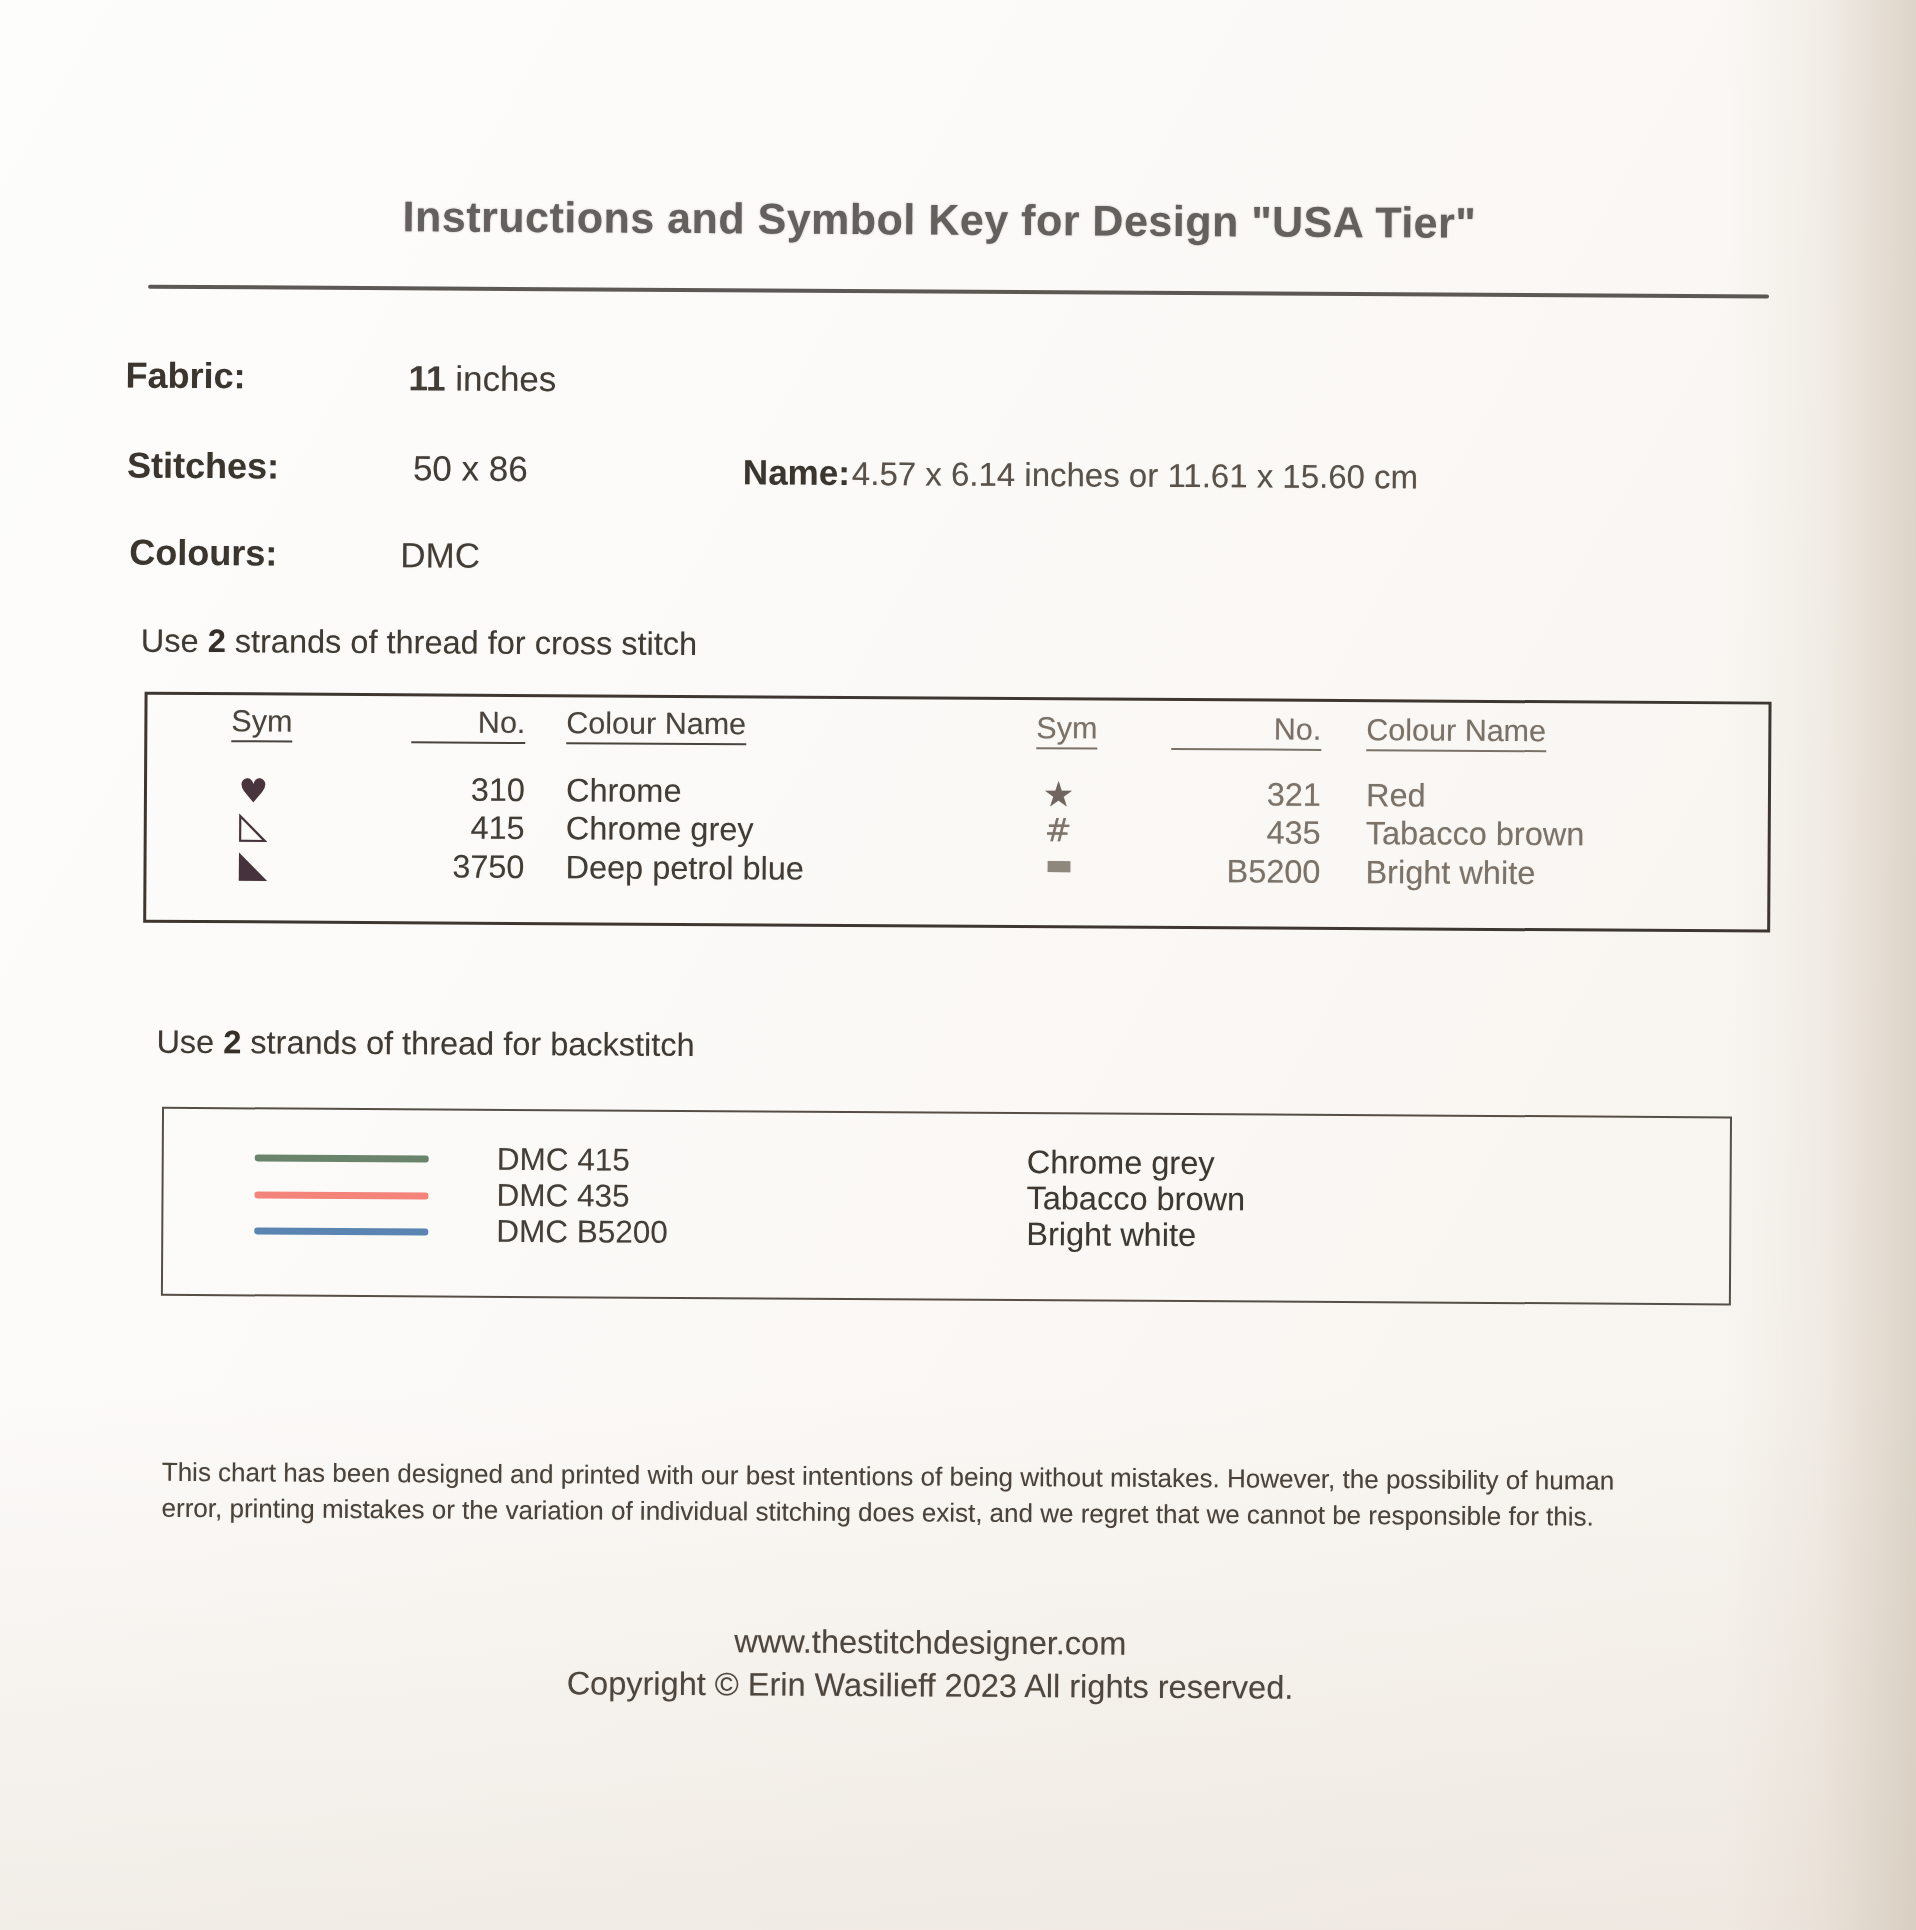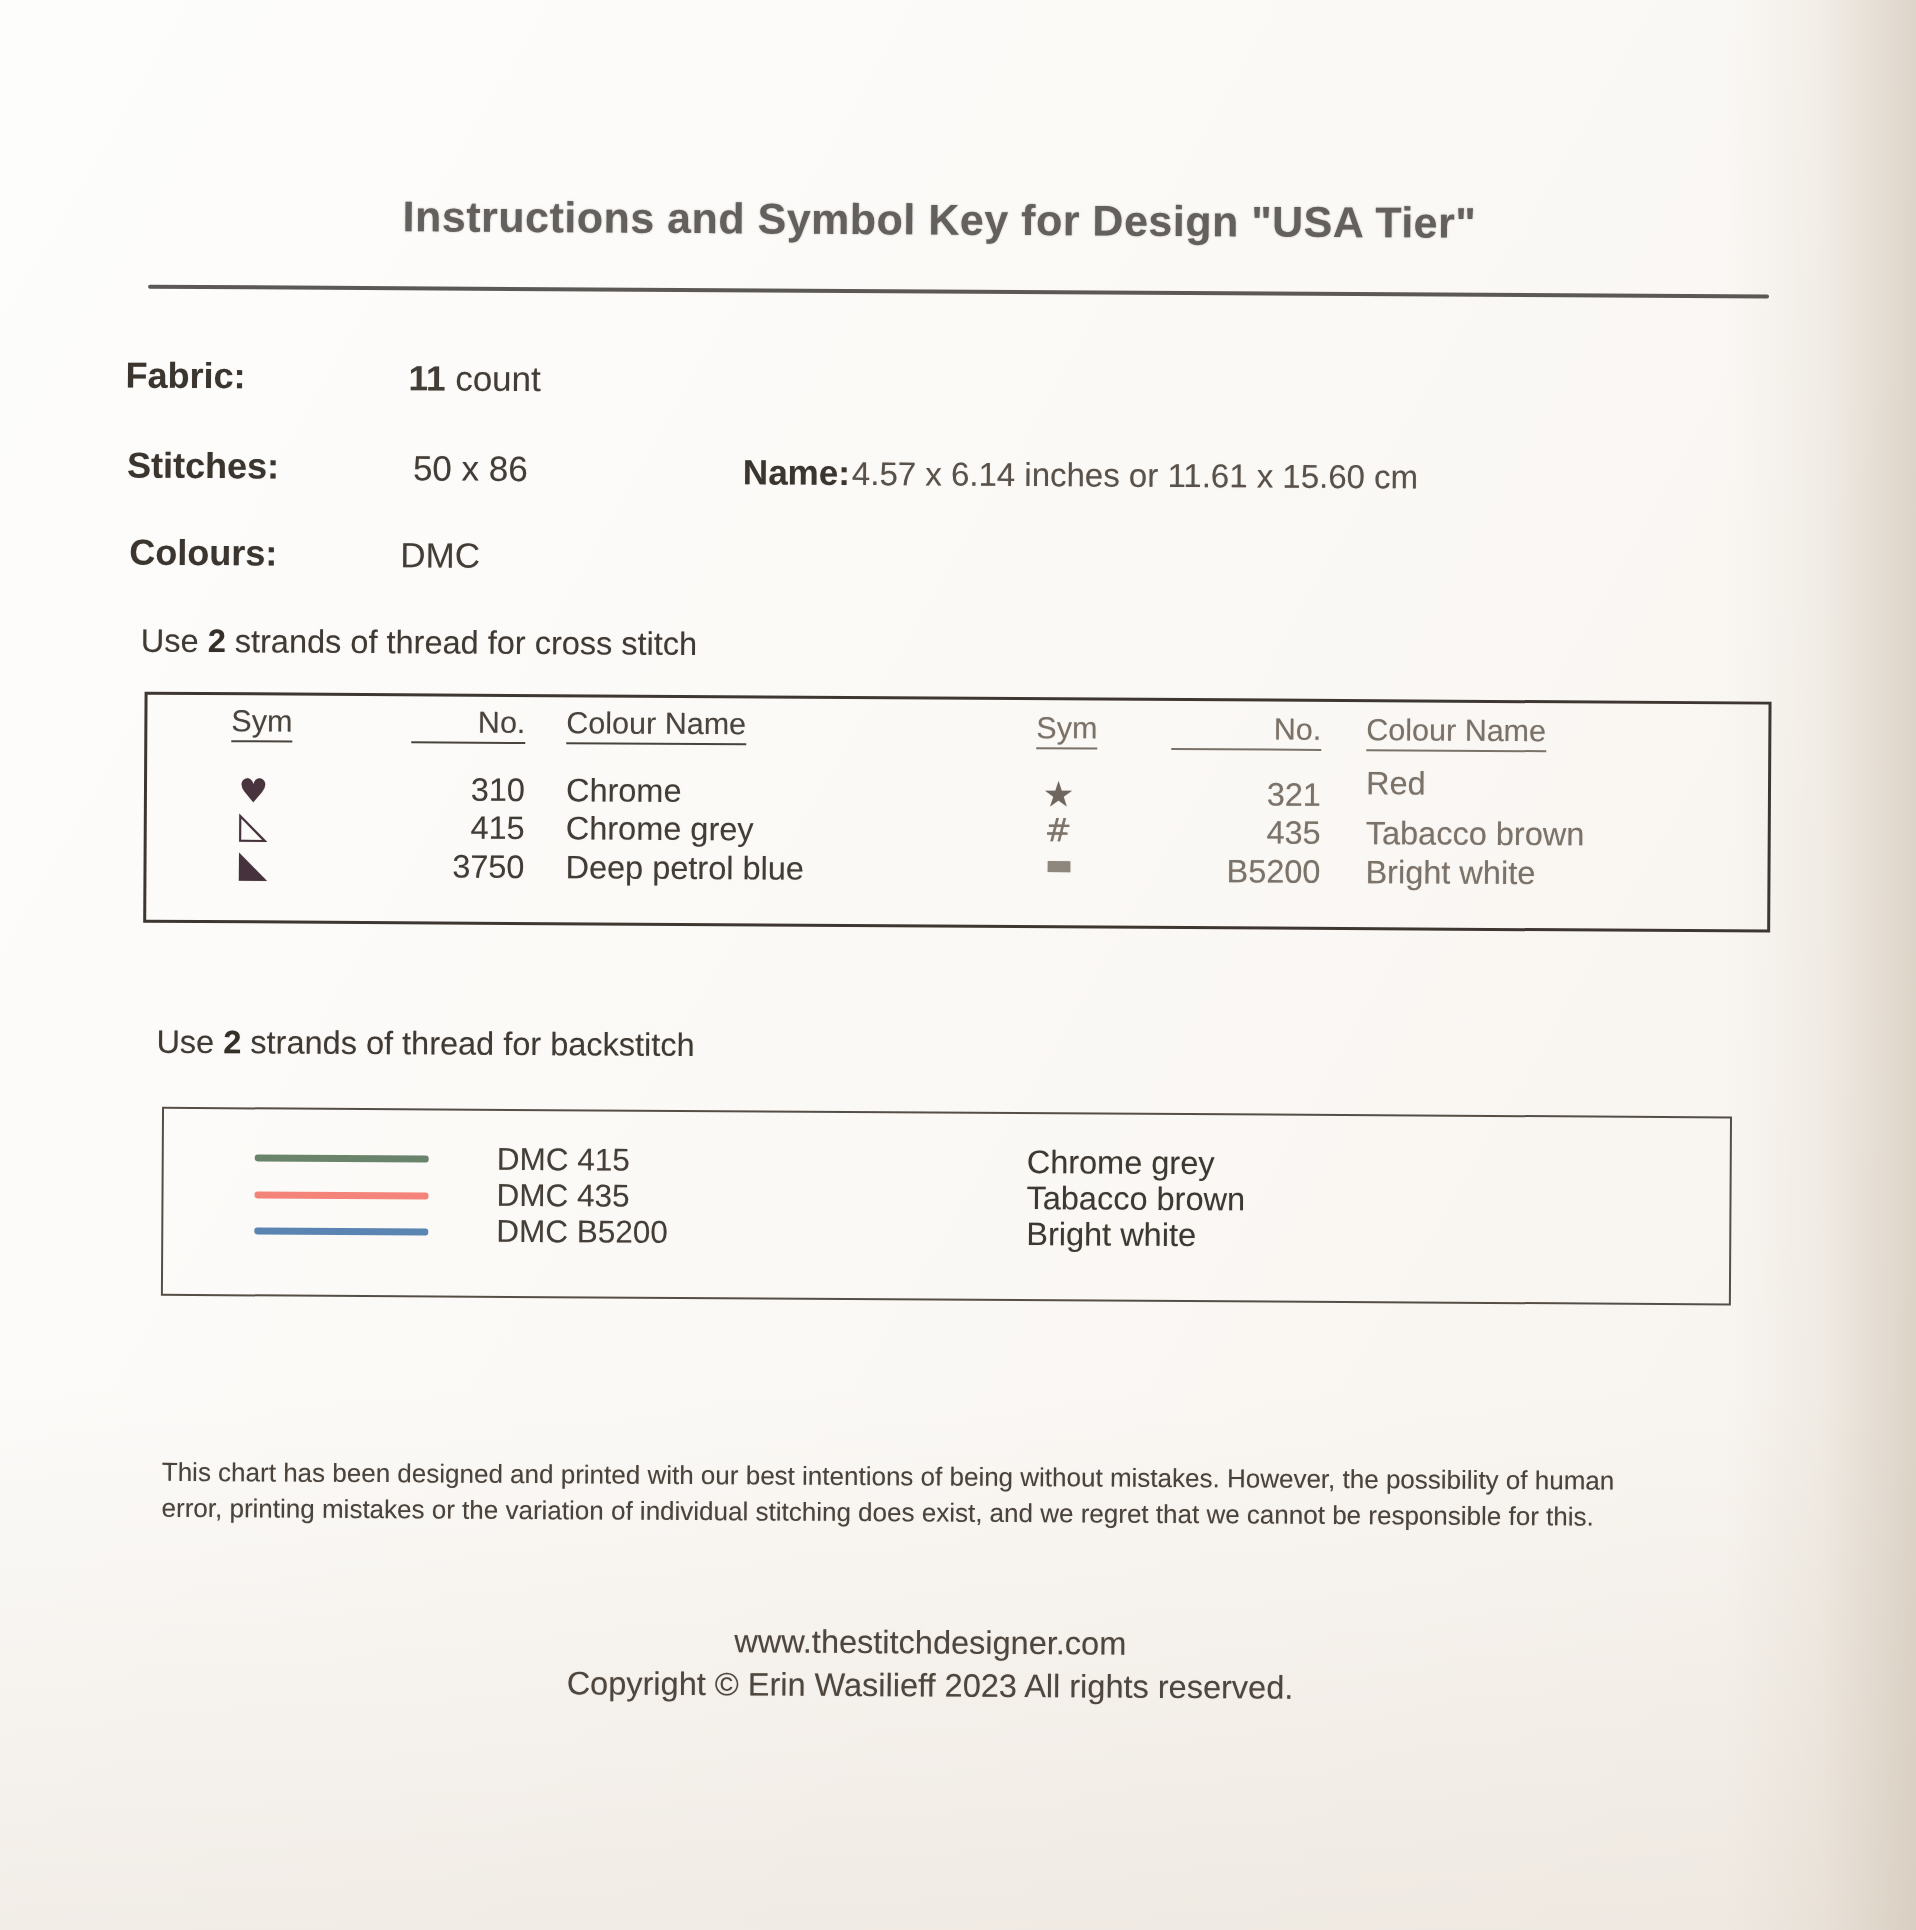--- a/index.html
+++ b/index.html
@@ -71,21 +71,21 @@
 </head>
 <body>
 
 <div class="photo">
   <div class="sheet">
 
     <h1 class="title">Instructions and Symbol Key for Design "USA Tier"</h1>
     <div class="title-rule"></div>
 
     <div class="abs spec-label" style="left:126px;top:355px">Fabric:</div>
-    <div class="abs spec-value" style="left:409px;top:357px"><b>11</b><span> count</span></div>
+    <div class="abs spec-value" style="left:409px;top:357px"><b>11</b><span> inches</span></div>
 
     <div class="abs spec-label" style="left:128px;top:445px">Stitches:</div>
     <div class="abs spec-value" style="left:414px;top:447px">50 x 86</div>
     <div class="abs spec-label" style="left:744px;top:449px;font-size:35px">Name:</div>
     <div class="abs size-value" style="left:853px;top:451px">4.57 x 6.14 inches or 11.61 x 15.60 cm</div>
 
     <div class="abs spec-label" style="left:131px;top:532px">Colours:</div>
     <div class="abs spec-value" style="left:402px;top:534px">DMC</div>
 
     <div class="abs instruction" style="left:143px;top:623px"><span>Use </span><b>2</b><span> strands of thread for cross stitch</span></div>
@@ -107,21 +107,21 @@
       <span class="abs sym sym-tri" style="left:84px;top:111px;width:45px">◺</span>
       <span class="abs cell num" style="left:264px;top:113px;width:114px">415</span>
       <span class="abs cell" style="left:419px;top:113px">Chrome grey</span>
 
       <span class="abs sym sym-tri" style="left:84px;top:150px;width:45px">◣</span>
       <span class="abs cell num" style="left:264px;top:152px;width:114px">3750</span>
       <span class="abs cell" style="left:419px;top:152px">Deep petrol blue</span>
 
       <span class="abs sym sym-star" style="left:885px;top:77px;width:53px">★</span>
       <span class="abs cell light num" style="left:1024px;top:75px;width:150px">321</span>
-      <span class="abs cell light" style="left:1219px;top:63px">Red</span>
+      <span class="abs cell light" style="left:1219px;top:75px">Red</span>
 
       <span class="abs sym sym-hash" style="left:885px;top:114px;width:53px">#</span>
       <span class="abs cell light num" style="left:1024px;top:113px;width:150px">435</span>
       <span class="abs cell light" style="left:1219px;top:113px">Tabacco brown</span>
 
       <span class="abs sym sym-dash" style="left:885px;top:150px;width:53px">▬</span>
       <span class="abs cell light num" style="left:1024px;top:152px;width:150px">B5200</span>
       <span class="abs cell light" style="left:1219px;top:152px">Bright white</span>
     </div>
 

